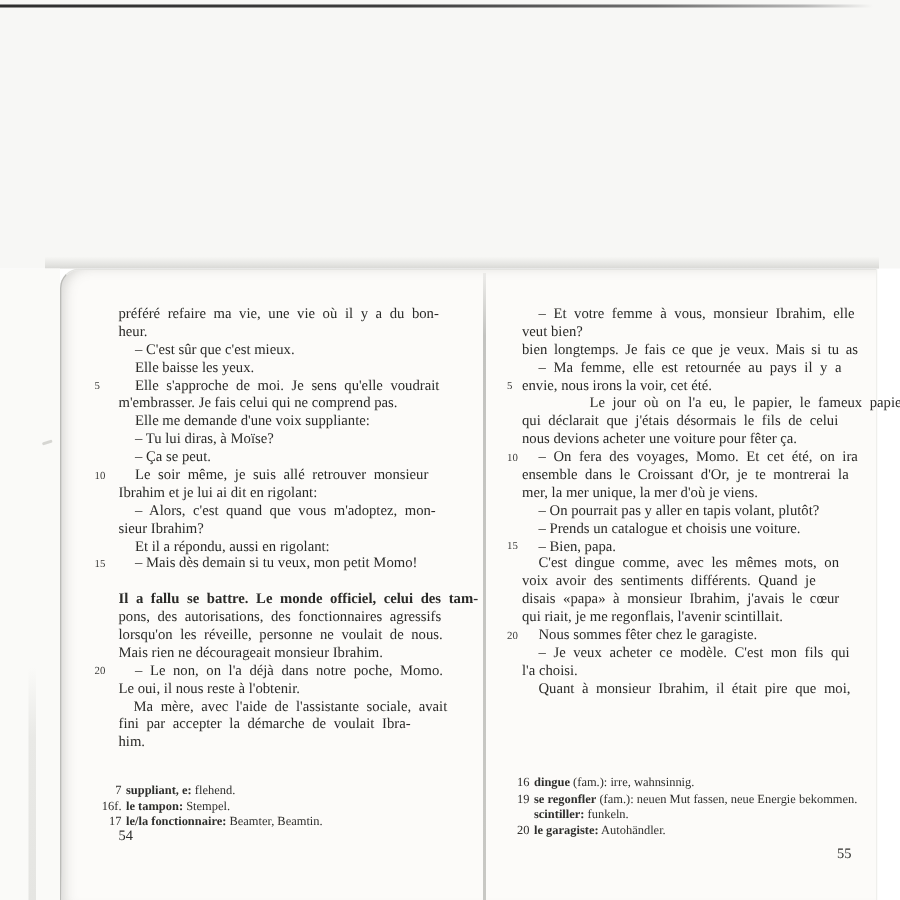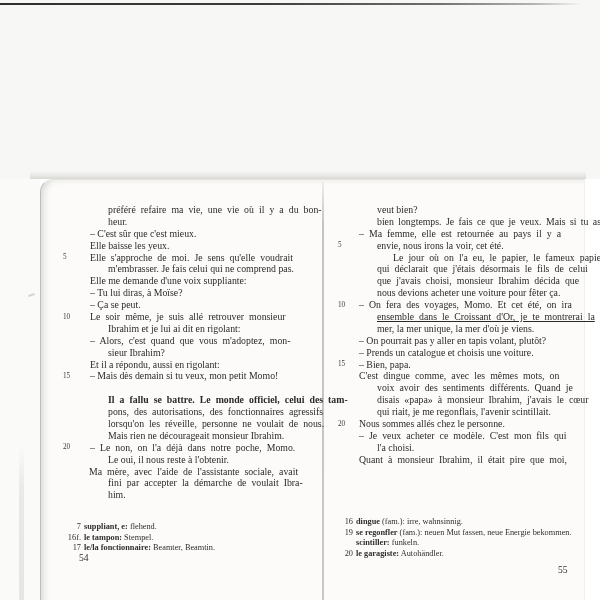--- a/index.html
+++ b/index.html
@@ -20,21 +20,21 @@
         transform:rotate(-18deg);opacity:.75;border-radius:2px;}
   .gutter{position:absolute;left:281px;top:2px;bottom:0;width:1.5px;
         background:linear-gradient(to bottom,rgba(195,195,192,.25),#c3c3c0 10%,#c8c8c4);}
   .pg{position:absolute;top:0;height:421px;}
   .pg-left{left:0;width:281px;}
   .pg-right{left:282px;width:261px;}
   .col{position:absolute;top:24px;}
   .pg-left .col{left:38px;width:232px;}
   .pg-right .col{left:25px;width:224px;}
   .line{position:relative;height:11.9px;line-height:11.9px;font-size:9.8px;color:#2a2a28;}
-  .ltext{display:inline-block;white-space:nowrap;transform-origin:0 60%;margin-left:29px;}
+  .ltext{display:inline-block;white-space:nowrap;transform-origin:0 60%;}
   .ltext.ind{margin-left:11px;}
   .lnum{position:absolute;top:1.5px;font-size:7.2px;line-height:8px;color:#3c3c3a;}
   .pg-left .lnum{left:-16px;}
   .pg-right .lnum{left:-10px;}
   .fns{position:absolute;font-size:8.3px;color:#2f2f2d;}
   .pg-left .fns{left:22px;top:342px;width:254px;}
   .pg-right .fns{left:12px;top:337px;width:250px;}
   .fnrow{display:flex;height:10.5px;line-height:10.5px;}
   .fnum{flex:none;width:18px;text-align:right;margin-right:3px;}
   .fntext{display:inline-block;white-space:nowrap;transform-origin:0 50%;}
@@ -97,39 +97,39 @@
           <div class="fnrow">
             <span class="fnum">17</span>
             <span class="fntext"><b>le/la fonctionnaire:</b> Beamter, Beamtin.</span>
           </div>
         </div>
       <div class="pno">54</div>
     </div>
 
     <div class="pg pg-right">
       <div class="col">
+          <div class="line"><span class="ltext ind" style="word-spacing: 2.6px;">– Et votre femme à vous, monsieur Ibrahim, elle</span></div>
           <div class="line"><span class="ltext">veut bien?</span></div>
           <div class="line"><span class="ltext" style="word-spacing: 1.93608px;">bien longtemps. Je fais ce que je veux. Mais si tu as</span></div>
           <div class="line"><span class="ltext ind" style="word-spacing: 2.6px;">– Ma femme, elle est retournée au pays il y a</span></div>
           <div class="line"><span class="lnum">5</span><span class="ltext">envie, nous irons la voir, cet été.</span></div>
           <div class="line"><span class="ltext ind" style="word-spacing: 2.6px; margin-left: 45px;">Le jour où on l'a eu, le papier, le fameux papier</span></div>
           <div class="line"><span class="ltext" style="word-spacing: 2.6px;">qui déclarait que j'étais désormais le fils de celui</span></div>
-          <div class="line"><span class="ltext" style="word-spacing: 2.6px;">que j'avais choisi, monsieur Ibrahim décida que</span></div>
           <div class="line"><span class="ltext">nous devions acheter une voiture pour fêter ça.</span></div>
           <div class="line"><span class="lnum">10</span><span class="ltext ind" style="word-spacing: 2.6px;">– On fera des voyages, Momo. Et cet été, on ira</span></div>
-          <div class="line"><span class="ltext" style="word-spacing: 2.6px; text-decoration: underline;">ensemble dans le Croissant d'Or, je te montrerai la</span></div>
+          <div class="line"><span class="ltext" style="word-spacing: 2.6px;">ensemble dans le Croissant d'Or, je te montrerai la</span></div>
           <div class="line"><span class="ltext">mer, la mer unique, la mer d'où je viens.</span></div>
           <div class="line"><span class="ltext ind">– On pourrait pas y aller en tapis volant, plutôt?</span></div>
           <div class="line"><span class="ltext ind">– Prends un catalogue et choisis une voiture.</span></div>
           <div class="line"><span class="lnum">15</span><span class="ltext ind">– Bien, papa.</span></div>
           <div class="line"><span class="ltext ind" style="word-spacing: 2.6px;">C'est dingue comme, avec les mêmes mots, on</span></div>
           <div class="line"><span class="ltext" style="word-spacing: 2.6px;">voix avoir des sentiments différents. Quand je</span></div>
           <div class="line"><span class="ltext" style="word-spacing: 2.6px;">disais «papa» à monsieur Ibrahim, j'avais le cœur</span></div>
           <div class="line"><span class="ltext">qui riait, je me regonflais, l'avenir scintillait.</span></div>
-          <div class="line"><span class="lnum">20</span><span class="ltext ind">Nous sommes allés chez le personne.</span></div>
+          <div class="line"><span class="lnum">20</span><span class="ltext ind">Nous sommes fêter chez le garagiste.</span></div>
           <div class="line"><span class="ltext ind" style="word-spacing: 2.6px;">– Je veux acheter ce modèle. C'est mon fils qui</span></div>
           <div class="line"><span class="ltext">l'a choisi.</span></div>
           <div class="line"><span class="ltext ind" style="word-spacing: 2.6px;">Quant à monsieur Ibrahim, il était pire que moi,</span></div>
         </div>
       <div class="fns">
           <div class="fnrow">
             <span class="fnum">16</span>
             <span class="fntext"><b>dingue</b> (fam.): irre, wahnsinnig.</span>
           </div>
           <div class="fnrow">

